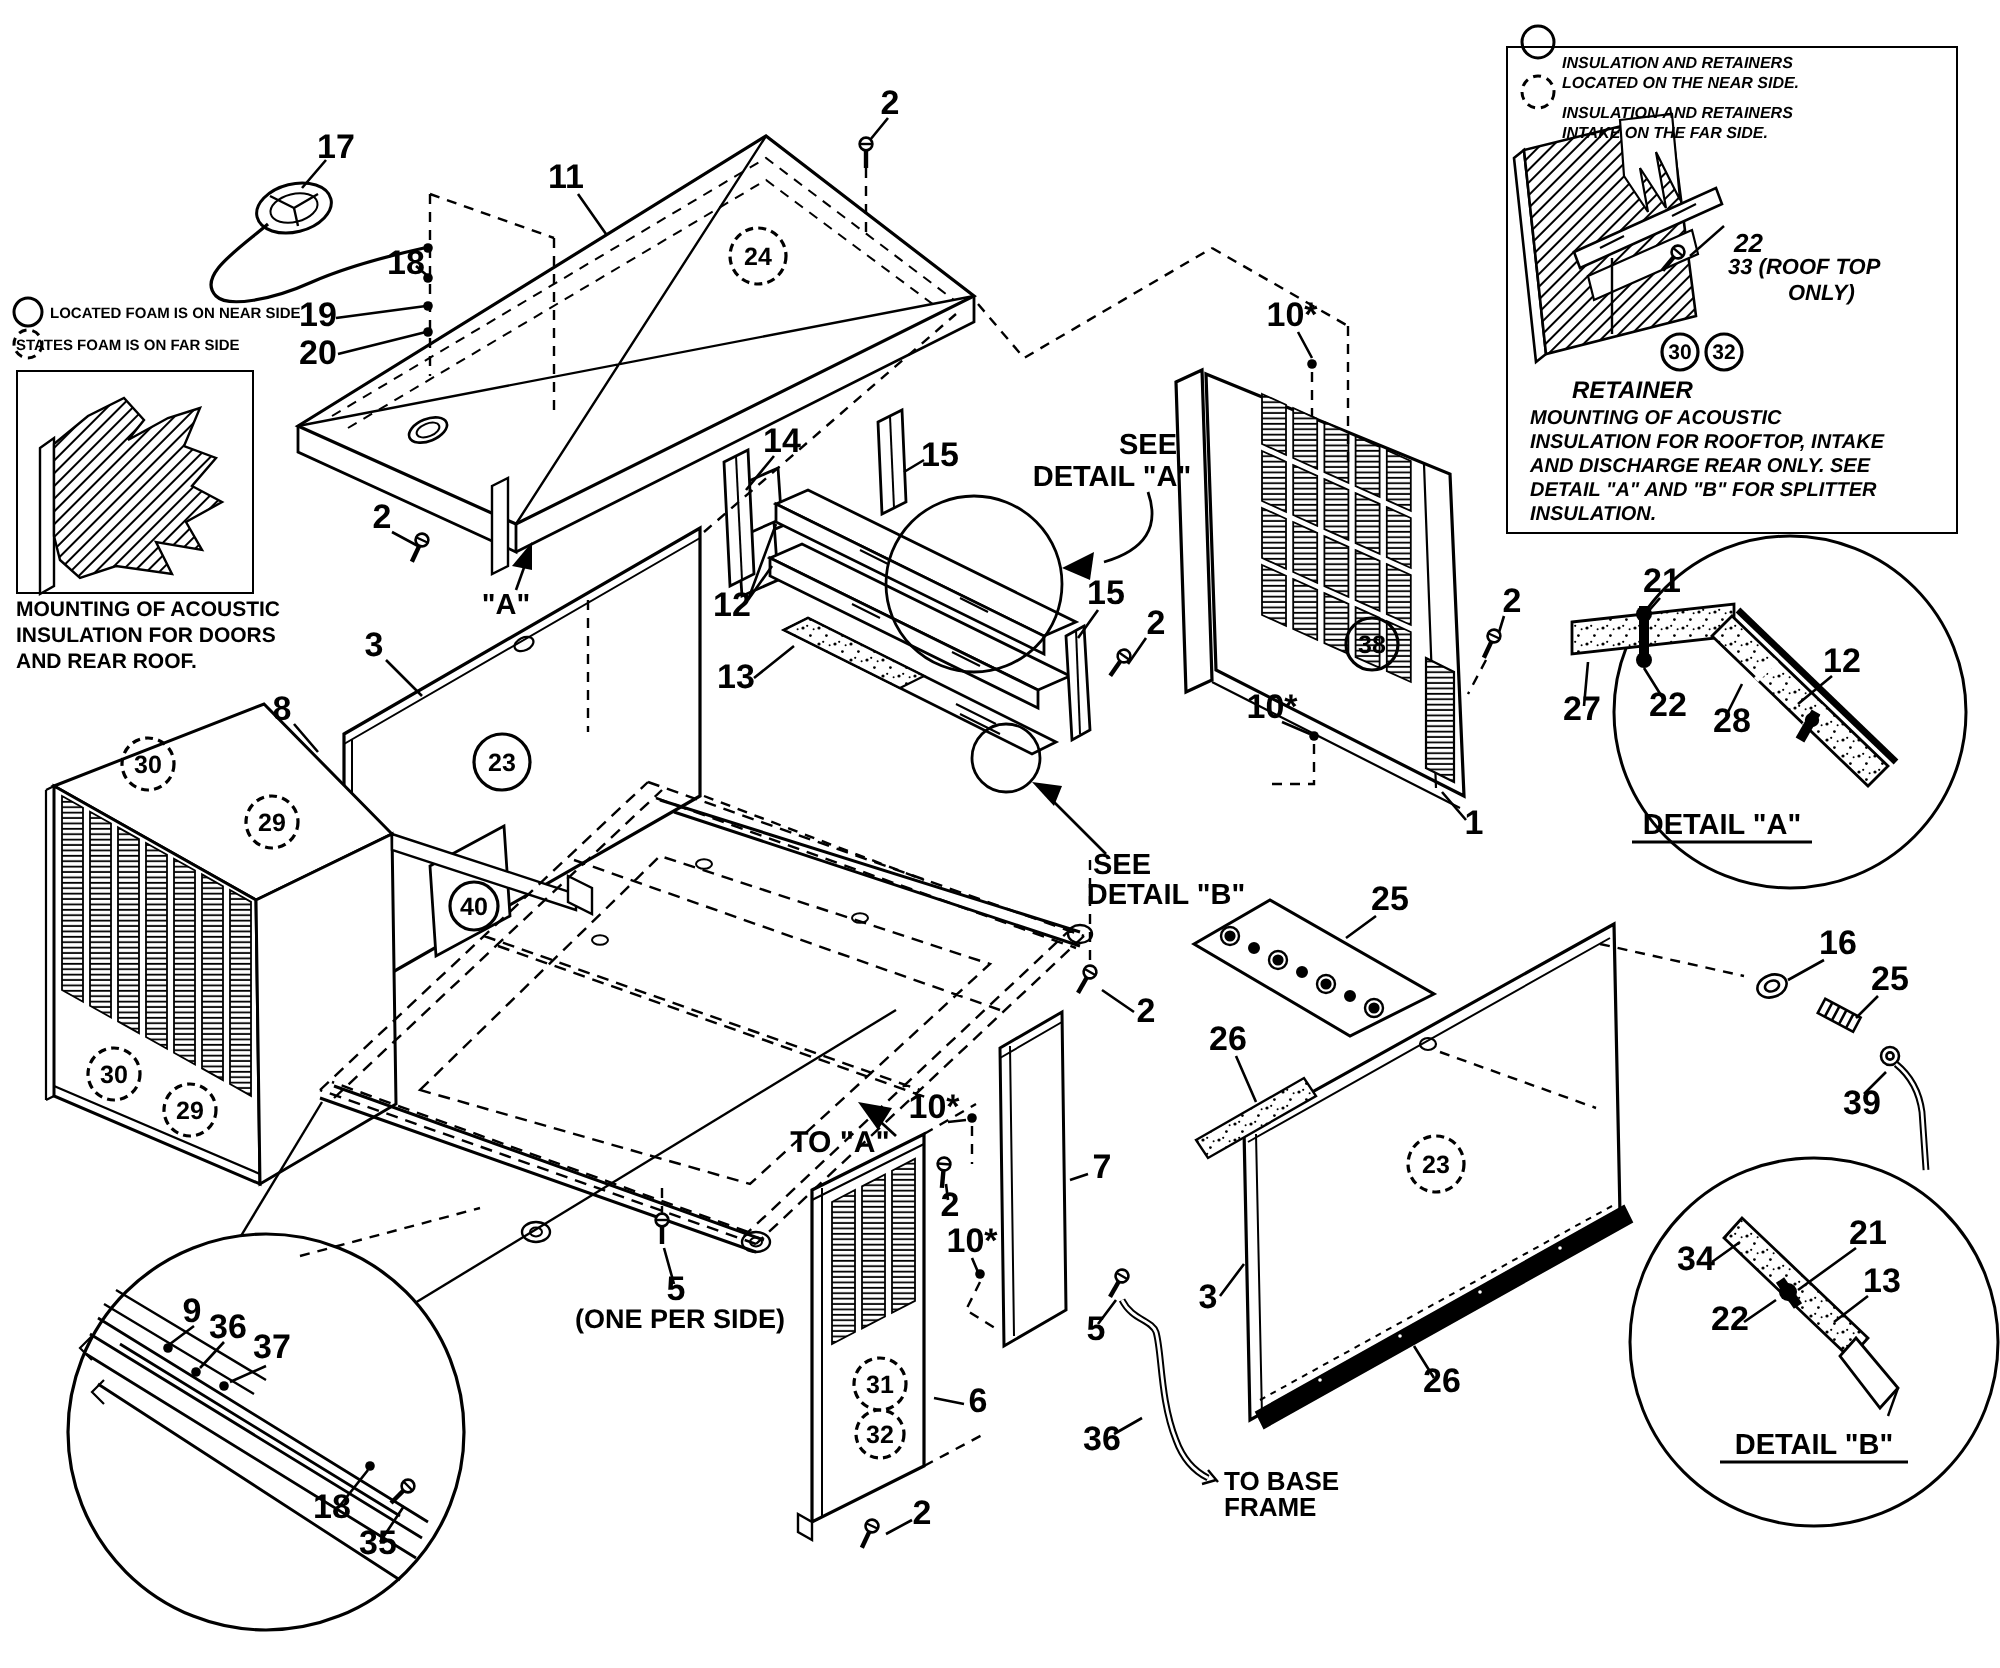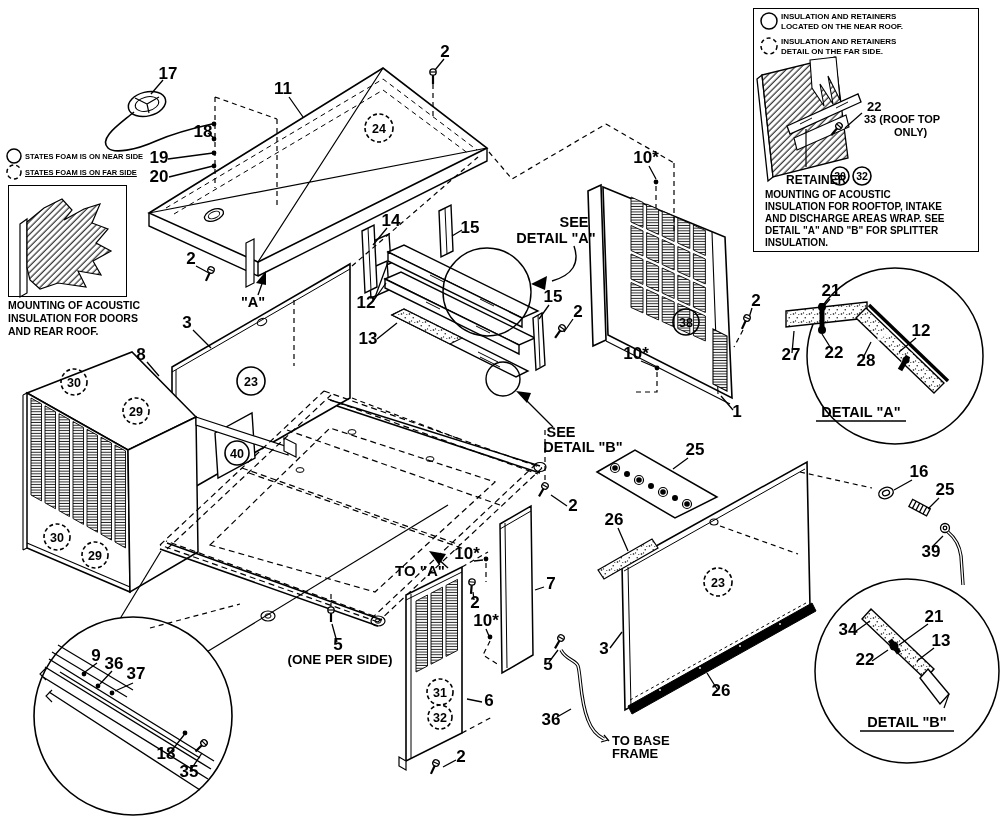--- a/index.html
+++ b/index.html
@@ -458,36 +458,36 @@
     <text x="420" y="576" font-size="15" text-anchor="middle">TO "A"</text>
     <text x="340" y="664" font-size="13.5" text-anchor="middle">(ONE PER SIDE)</text>
     <text x="612" y="745" font-size="13">TO BASE</text>
     <text x="612" y="758" font-size="13">FRAME</text>
     <text x="253" y="307" font-size="14.5" text-anchor="middle">"A"</text>
     <text x="861" y="417" font-size="14.5" text-anchor="middle">DETAIL "A"</text>
     <text x="907" y="727" font-size="14.5" text-anchor="middle">DETAIL "B"</text>
   </g>
 </svg>
 
-<div class="box" style="left:753px;top:8px;width:226px;height:244px;">
+<div class="box" style="left:753px;top:23px;width:226px;height:244px;font-style:italic;">
   <div class="t lg8" style="left:27px;top:3px;">INSULATION AND RETAINERS</div>
-  <div class="t lg8" style="left:27px;top:13px;">LOCATED ON THE NEAR ROOF.</div>
+  <div class="t lg8" style="left:27px;top:13px;">LOCATED ON THE NEAR SIDE.</div>
   <div class="t lg8" style="left:27px;top:28px;">INSULATION AND RETAINERS</div>
-  <div class="t lg8" style="left:27px;top:38px;">DETAIL ON THE FAR SIDE.</div>
+  <div class="t lg8" style="left:27px;top:38px;">INTAKE ON THE FAR SIDE.</div>
   <div class="t" style="left:113px;top:90px;font-size:13px;">22</div>
   <div class="t" style="left:110px;top:104px;font-size:11px;">33 (ROOF TOP</div>
   <div class="t" style="left:140px;top:117px;font-size:11px;">ONLY)</div>
   <div class="t" style="left:32px;top:164px;font-size:12px;">RETAINER</div>
   <div class="t note" style="left:11px;top:180px;">MOUNTING OF ACOUSTIC</div>
   <div class="t note" style="left:11px;top:192px;">INSULATION FOR ROOFTOP, INTAKE</div>
-  <div class="t note" style="left:11px;top:204px;">AND DISCHARGE AREAS WRAP. SEE</div>
+  <div class="t note" style="left:11px;top:204px;">AND DISCHARGE REAR ONLY. SEE</div>
   <div class="t note" style="left:11px;top:216px;">DETAIL "A" AND "B" FOR SPLITTER</div>
   <div class="t note" style="left:11px;top:228px;">INSULATION.</div>
 </div>
 
-<div class="t lg75" style="left:25px;top:152px;">STATES FOAM IS ON NEAR SIDE</div>
-<div class="t lg75" style="left:25px;top:168px;text-decoration:underline;">STATES FOAM IS ON FAR SIDE</div>
+<div class="t lg75" style="left:25px;top:152px;">LOCATED FOAM IS ON NEAR SIDE</div>
+<div class="t lg75" style="left:8px;top:168px;">STATES FOAM IS ON FAR SIDE</div>
 <div class="box" style="left:8px;top:185px;width:119px;height:112px;"></div>
 <div class="t cap" style="left:8px;top:299px;">MOUNTING OF ACOUSTIC</div>
 <div class="t cap" style="left:8px;top:312px;">INSULATION FOR DOORS</div>
 <div class="t cap" style="left:8px;top:325px;">AND REAR ROOF.</div>
 
 </div>
 
 </body></html>

